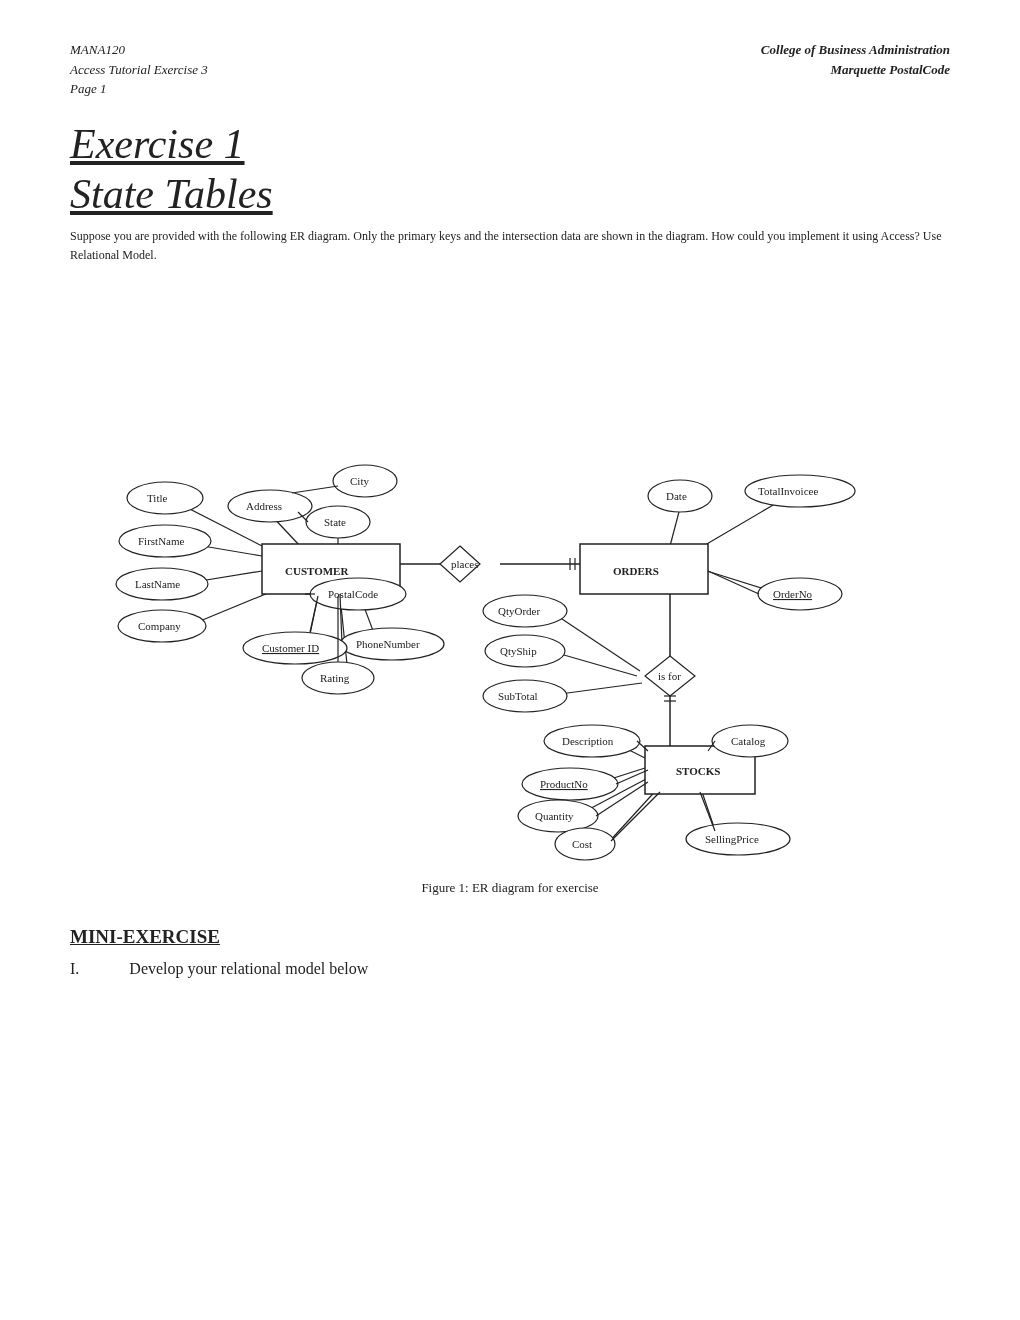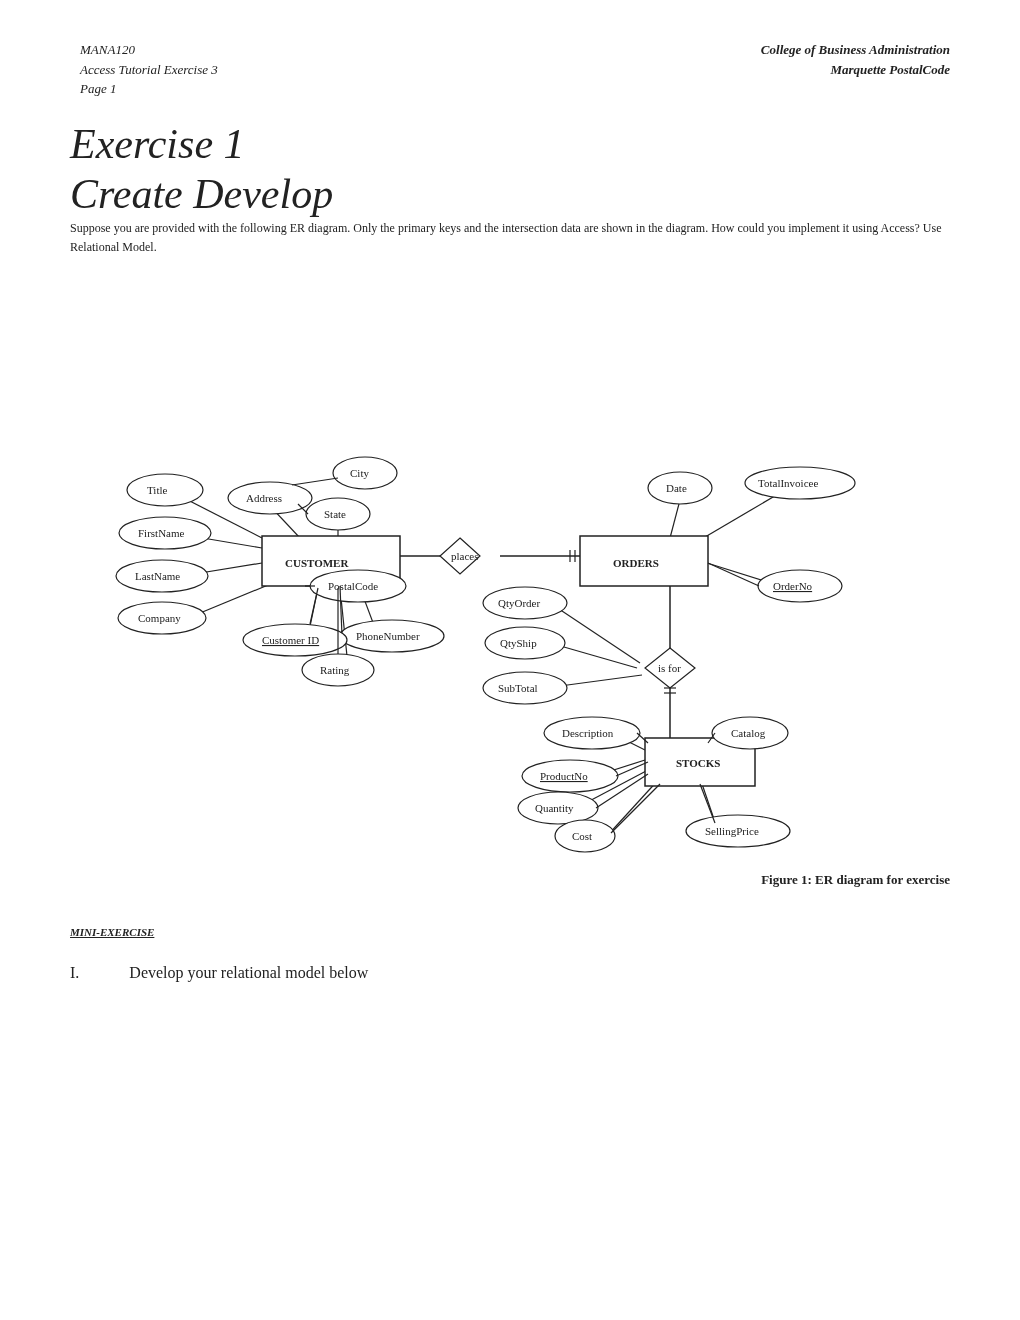--- a/index.html
+++ b/index.html
@@ -10,26 +10,27 @@
       width: 1020px;
       min-height: 1320px;
       padding: 40px 70px;
     }
     .header {
       display: flex;
       justify-content: space-between;
       font-size: 13px;
       font-style: italic;
       margin-bottom: 10px;
-      margin-left: 10px;
     }
     .header-left div, .header-right div { line-height: 1.5; }
     .header-right { text-align: right; font-weight: bold; }
     .title-section {
       margin-top: 20px;
+      margin-bottom: 8px;
+      text-decoration: underline;
     }
     .title-section h1 {
       font-size: 42px;
       font-style: italic;
       font-weight: normal;
       line-height: 1.2;
     }
     .description {
       font-size: 12px;
       line-height: 1.6;
@@ -37,34 +38,33 @@
     }
     .diagram-container {
       width: 100%;
       position: relative;
       margin-bottom: 10px;
     }
     .diagram-svg {
       width: 100%;
     }
     .figure-caption {
-      text-align: right;
+      text-align: center;
       font-size: 13px;
-      font-weight: bold;
-      margin-bottom: 38px;
+      font-weight: normal;
+      margin-bottom: 30px;
     }
     .mini-exercise {
       margin-top: 20px;
     }
     .mini-exercise h2 {
-      font-size: 11px;
-      font-style: italic;
+      font-size: 19px;
       font-weight: bold;
       text-decoration: underline;
-      margin-bottom: 26px;
+      margin-bottom: 12px;
     }
     .roman { margin-right: 20px; }
     .exercise-item {
       display: flex;
       gap: 30px;
     }
   </style>
 </head>
 <body>
 
@@ -75,21 +75,21 @@
     <div>Page 1</div>
   </div>
   <div class="header-right">
     <div>College of Business Administration</div>
     <div>Marquette PostalCode</div>
   </div>
 </div>
 
 <div class="title-section">
   <h1>Exercise 1</h1>
-  <h1>Create Develop</h1>
+  <h1>State Tables</h1>
 </div>
 
 <div class="description">Suppose you are provided with the following ER diagram. Only the primary keys and the intersection data are shown in the diagram. How could you implement it using Access?  Use Relational Model.</div>
 
 <div class="diagram-container">
   <svg class="diagram-svg" viewBox="0 0 880 580" xmlns="http://www.w3.org/2000/svg">
     <style>
       text { font-family: 'Times New Roman', Times, serif; font-size: 11px; fill: #222; }
       .entity { fill: white; stroke: #222; stroke-width: 1.5; }
       .attribute { fill: white; stroke: #222; stroke-width: 1.2; }

